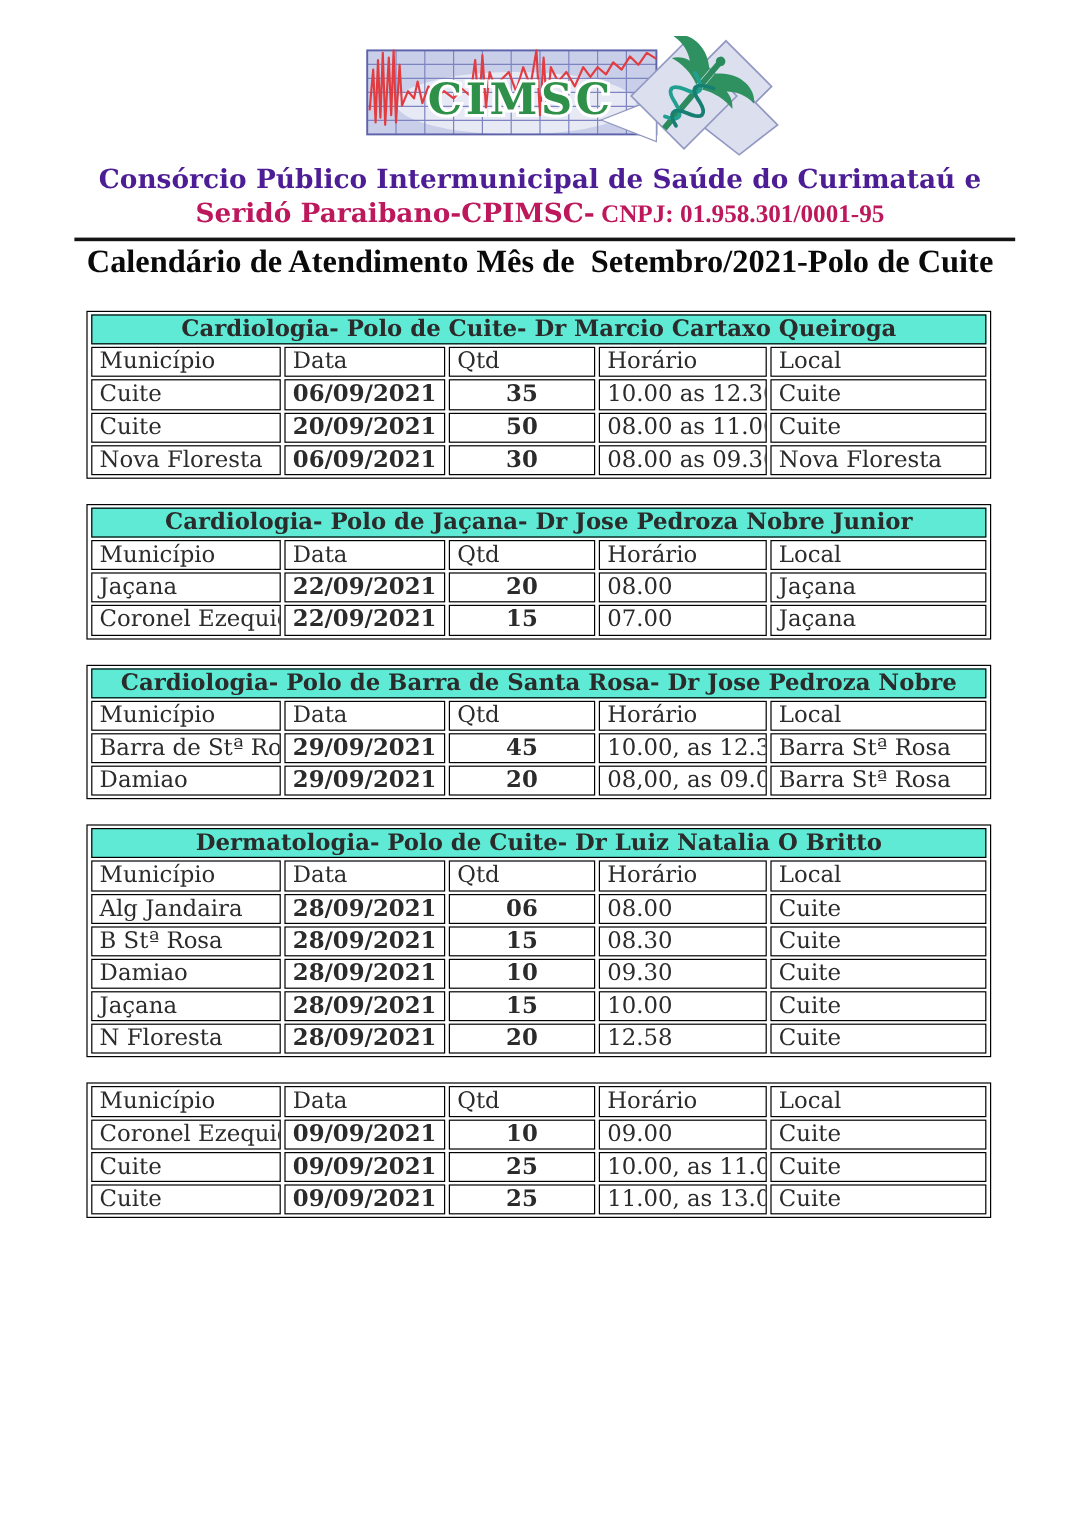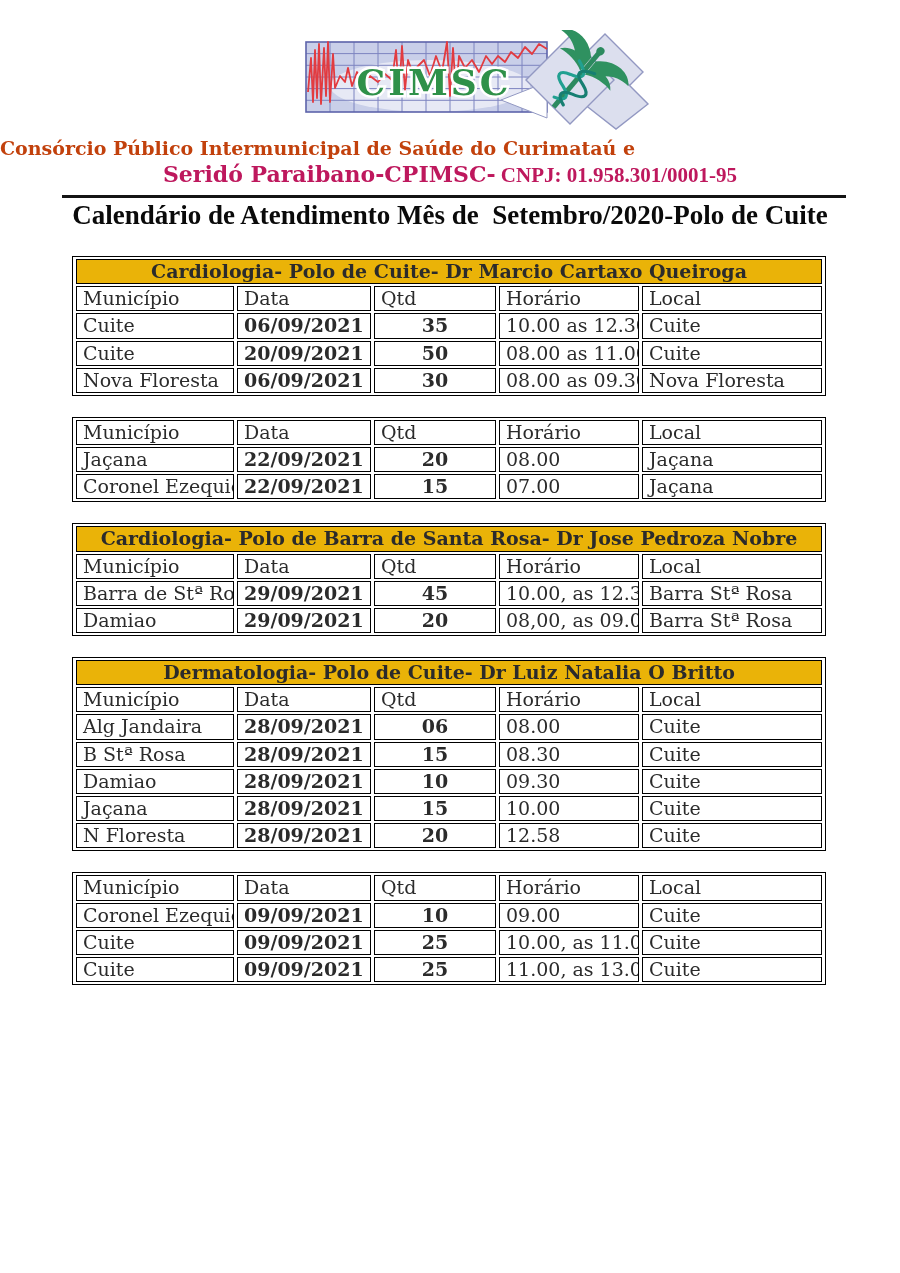--- a/index.html
+++ b/index.html
@@ -12,24 +12,25 @@
   }
   .page { width: 900px; height: 1273px; position: relative; }
 
   
   .logo-row { margin: 30px 0 0 300px; width: 356px; height: 100px; }
 
   
   .org-title {
     font-family: "DejaVu Serif", serif;
     font-weight: bold;
-    font-size: 19px;
+    font-size: 22px;
     line-height: 1.32;
+    text-align: center;
     margin-top: 6px;
-    color: #c2410c;
+    color: #4c1d95;
   }
   .org-line2 { font-family: "DejaVu Serif", serif; font-weight: bold; font-size: 22px; text-align: center; color:#be185d; }
   .org-cnpj  { font-family: "Liberation Serif", serif; font-weight: bold; font-size: 21px; }
   .title-rule {
     border: 0; border-top: 3px solid #141414;
     margin: 7px 54px 0 62px; height: 0;
   }
   .page-subtitle {
     font-family: "Liberation Serif", serif;
     font-weight: bold;
@@ -55,21 +56,21 @@
     border: 1px solid #000;
     padding: 0 6px;
     font-size: 19px;
     line-height: 1.22;
     height: 23px;
     color: #2b2b2b;
     overflow: hidden;
     white-space: nowrap;
   }
   td.t-title {
-    background: #eab308;
+    background: #5eead4;
     text-align: center;
     font-weight: bold;
     font-size: 20px;
     color: #000;
     height: 25px;
     white-space: pre;
   }
   td.c-head { color: #2e2e2e; }
   td.c-data { font-weight: bold; color: #000; }
   td.c-qtd  { font-weight: bold; color: #000; text-align: center; margin-left: 20px; }
@@ -116,21 +117,21 @@
         <path d="M 10,-14 C -6,-8 -6,-2 8,2 C 20,6 20,12 6,16 C -6,20 -6,26 6,30" stroke="#177f72" stroke-width="3.2" fill="none" stroke-linecap="round"></path>
       </g>
     </svg>
   </div>
 
   <div class="org-title">Consórcio Público Intermunicipal de Saúde do Curimataú e</div>
   <div class="org-line2"><span>Seridó Paraibano-CPIMSC-</span><span class="org-cnpj"> CNPJ: 01.958.301/0001-95</span></div>
 
   <hr class="title-rule">
 
-  <div class="page-subtitle">Calendário de Atendimento Mês de  Setembro/2020-Polo de Cuite</div>
+  <div class="page-subtitle">Calendário de Atendimento Mês de  Setembro/2021-Polo de Cuite</div>
 
   <div class="tables-wrap" id="tables">
       <table class="sched">
         <colgroup>
           <col style="width: 158px;">
           <col style="width: 134px;">
           <col style="width: 122px;">
           <col style="width: 140px;">
           <col style="width: 180px;">
         </colgroup>
@@ -171,20 +172,23 @@
       <table class="sched">
         <colgroup>
           <col style="width: 158px;">
           <col style="width: 134px;">
           <col style="width: 122px;">
           <col style="width: 140px;">
           <col style="width: 180px;">
         </colgroup>
         <tbody>
           <tr>
+            <td colspan="5" class="t-title">Cardiologia- Polo de Jaçana- Dr Jose Pedroza Nobre Junior</td>
+          </tr>
+          <tr>
             <td class="c-head">Município</td>
             <td class="c-head">Data</td>
             <td class="c-head">Qtd</td>
             <td class="c-head">Horário</td>
             <td class="c-head">Local</td>
           </tr>
           <tr>
             <td>Jaçana</td>
             <td class="c-data">22/09/2021</td>
             <td class="c-qtd">20</td>

